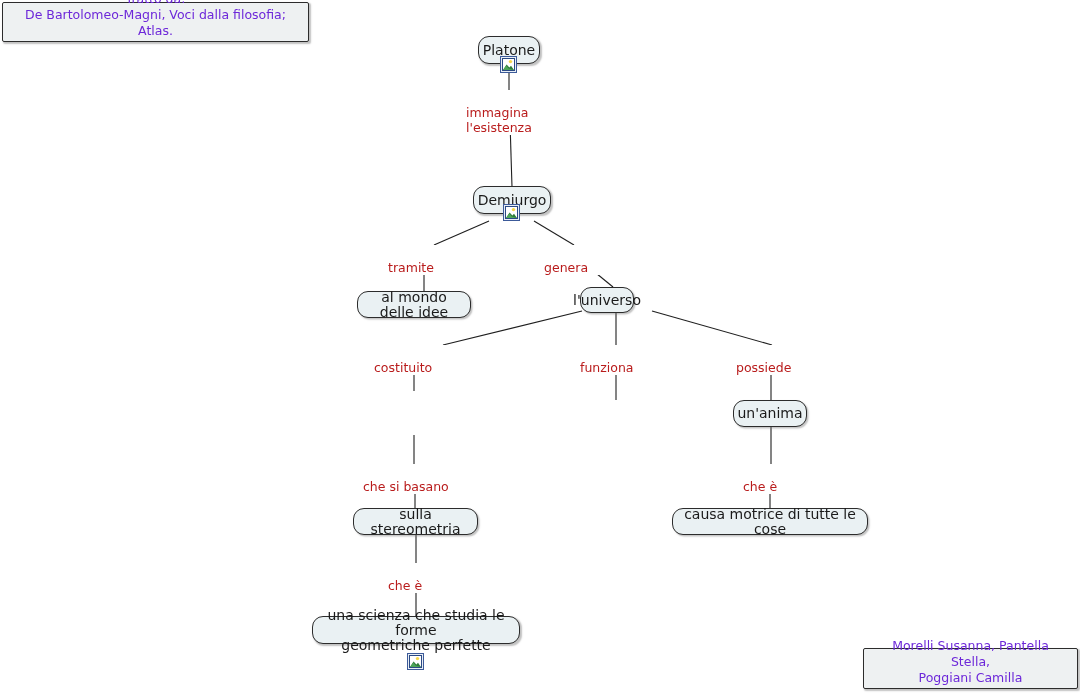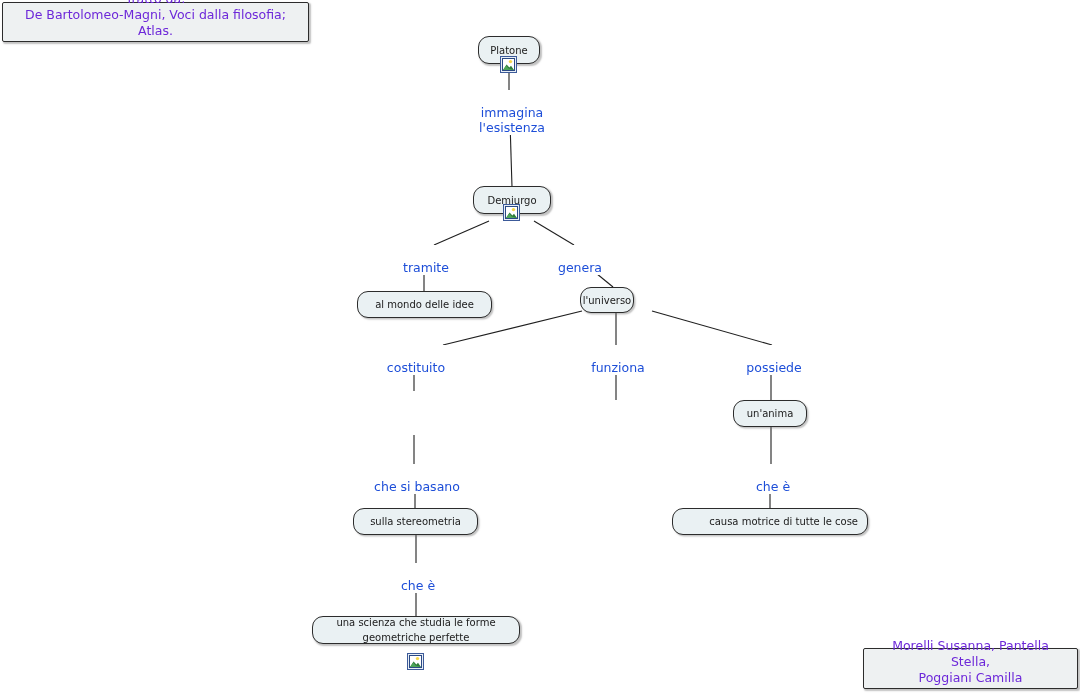--- a/index.html
+++ b/index.html
@@ -35,38 +35,38 @@
     position: absolute;
     z-index: 3;
     box-sizing: border-box;
     display: flex;
     align-items: center;
     justify-content: center;
     text-align: center;
     background: #eaf1f3;
     border: 1px solid #2c2c2c;
     border-radius: 11px;
-    font-size: 10px;
+    font-size: 14px;
     line-height: 15px;
     color: #1a1a1a;
     padding: 2px 9px;
     box-shadow: 1.5px 1.5px 1.5px rgba(120,120,120,0.45);
   }
   .node .label {
     display: block;
     white-space: pre-line;
   }
   
   .linklabel {
     position: absolute;
     z-index: 2;
     font-size: 12.5px;
     line-height: 15px;
-    color: #1d4ed8;
-    text-align: center;
+    color: #b91c1c;
+    text-align: left;
     white-space: pre-line;
     background: #ffffff;
     padding: 0 2px;
   }
   
   .note {
     position: absolute;
     z-index: 3;
     box-sizing: border-box;
     display: flex;
@@ -168,21 +168,21 @@
   <span class="resbadge" style="left:503px; top:204px;">
     <svg width="17" height="17" viewBox="0 0 17 17">
       <rect x="0.5" y="0.5" width="16" height="16" fill="#e8eef5" stroke="#3c5a99" stroke-width="1"></rect>
       <rect x="2.5" y="2.5" width="12" height="12" fill="#ffffff" stroke="#2b4a84" stroke-width="1"></rect>
       <circle cx="10.5" cy="5.6" r="1.7" fill="#f6d64a"></circle>
       <path d="M3 14 L6.6 8.4 L9.4 11.6 L11 9.8 L14 14 Z" fill="#2f7d3a"></path>
       <path d="M3 14 L6.2 9.6 L8.6 12.4 L14 14 Z" fill="#4ea55a"></path>
     </svg>
   </span>
 
-  <div class="node" style="left:357px; top:291px; width:135px; height:27px;">
+  <div class="node" style="left:357px; top:291px; width:114px; height:27px;">
     <span class="label">al mondo delle idee</span>
   </div>
 
   <div class="node" style="left:580px; top:287px; width:54px; height:26px;">
     <span class="label">l'universo</span>
   </div>
 
 
 
   <div class="node" style="left:733px; top:400px; width:74px; height:27px;">

